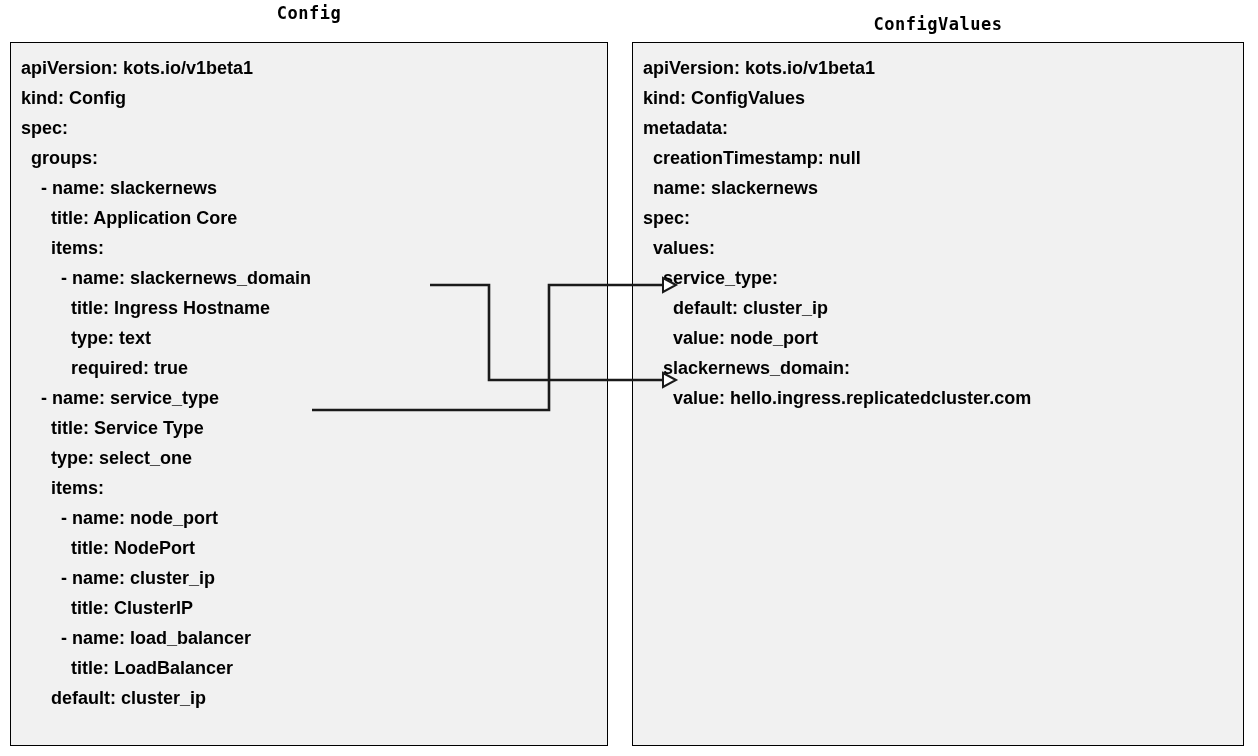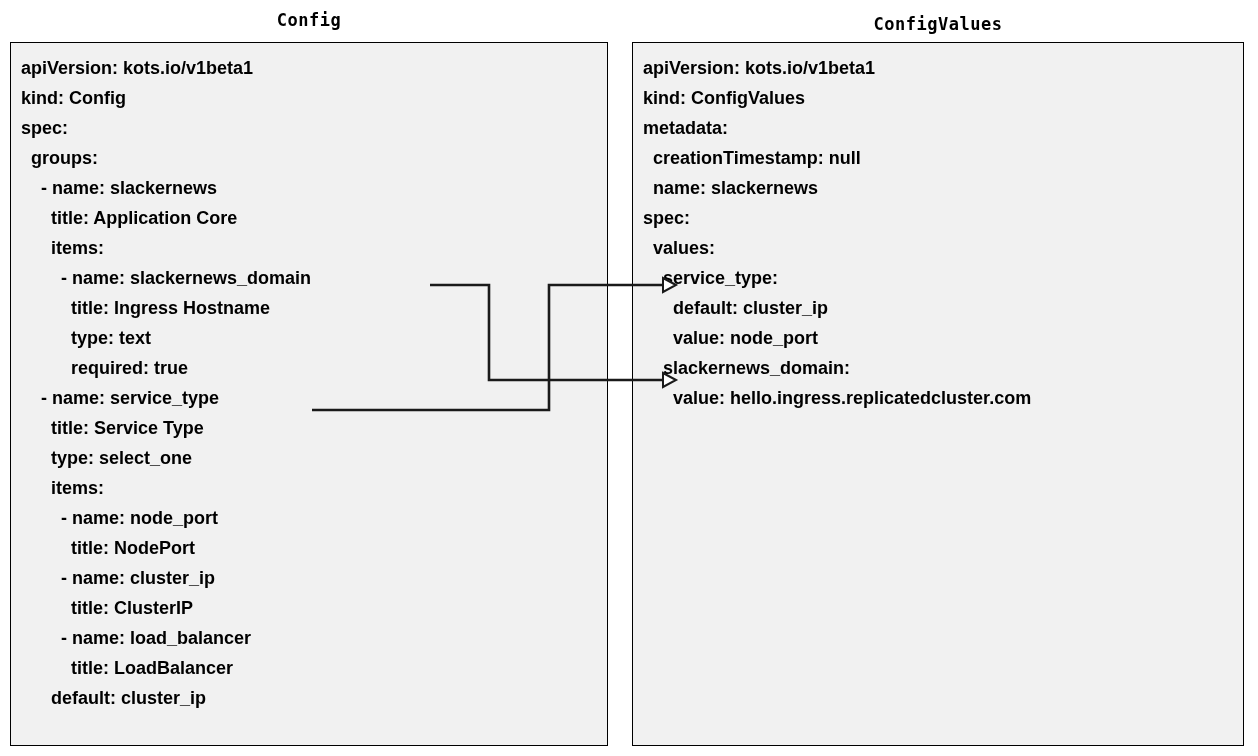--- a/index.html
+++ b/index.html
@@ -20,21 +20,21 @@
   .panel-title {
     position: absolute;
     font-family: "DejaVu Sans Mono", "Liberation Mono", monospace;
     font-size: 17px;
     font-weight: bold;
     color: #000000;
     text-align: center;
     white-space: pre;
     letter-spacing: 0.5px;
   }
-  #title-config  { left: 10px;  top: 10px; width: 598px; }
+  #title-config  { left: 10px;  top: 3px; width: 598px; }
   #title-values  { left: 632px; top: 14px; width: 612px; }
 
   .code-panel {
     position: absolute;
     background: #f1f1f1;
     border: 1.6px solid #000000;
     box-sizing: border-box;
   }
   #panel-config { left: 10px;  top: 42px; width: 598px; height: 704px; }
   #panel-values { left: 632px; top: 42px; width: 612px; height: 704px; }

